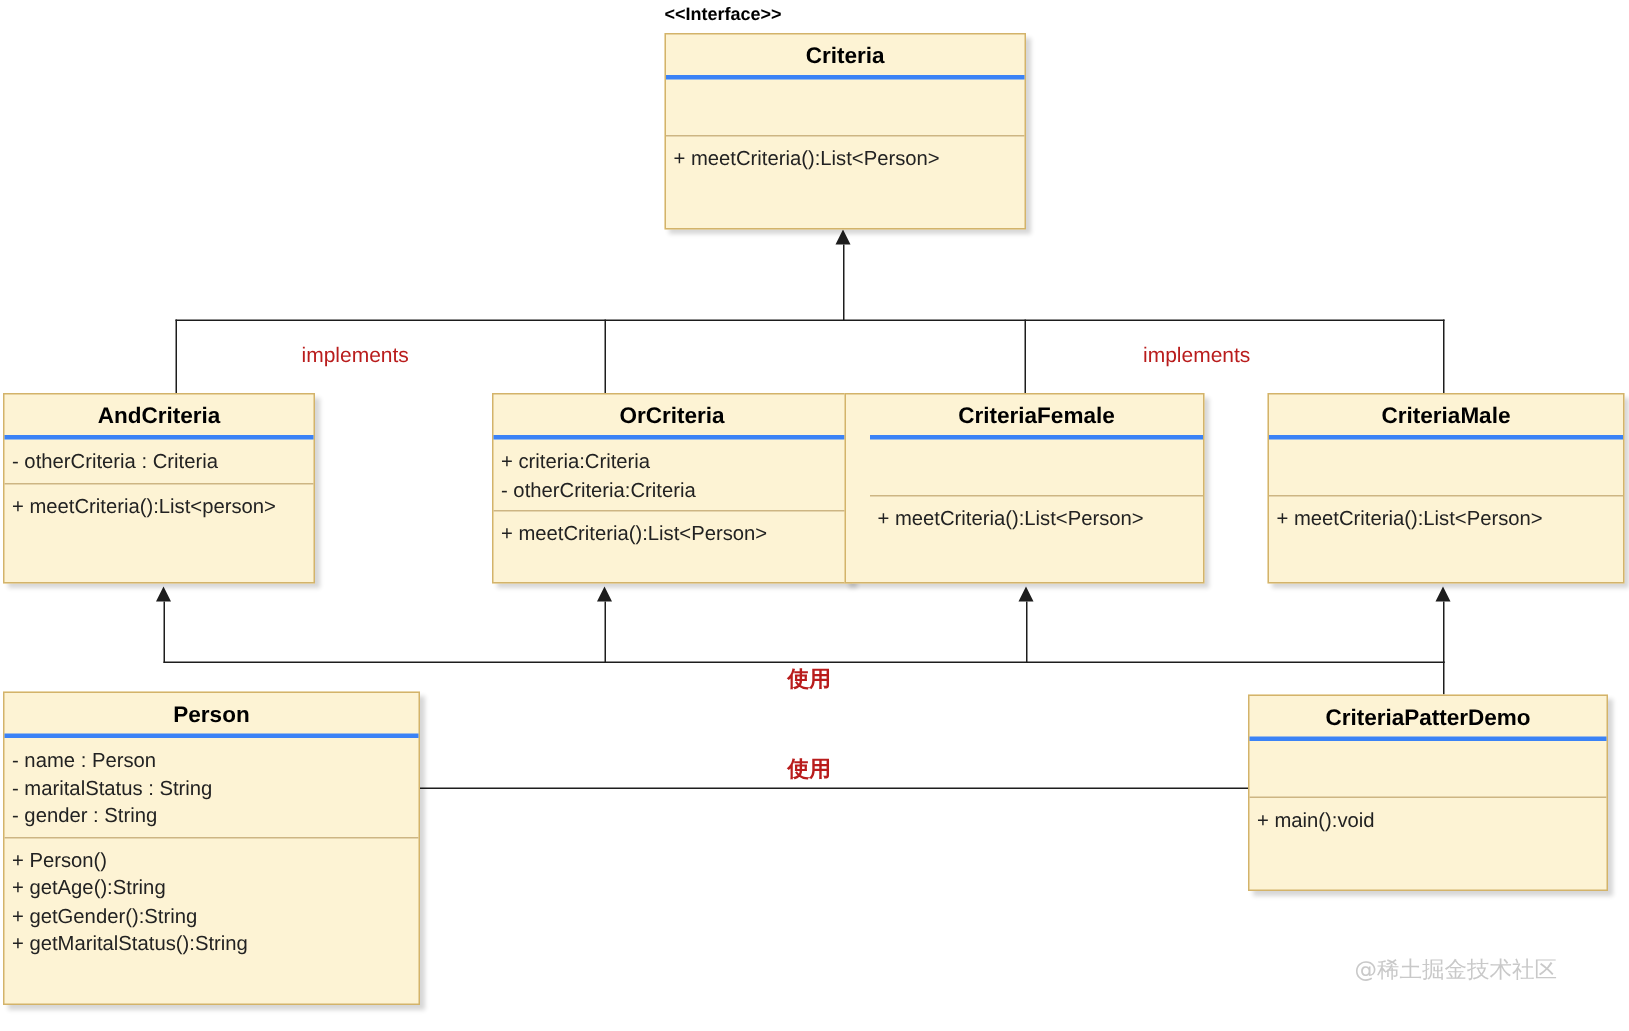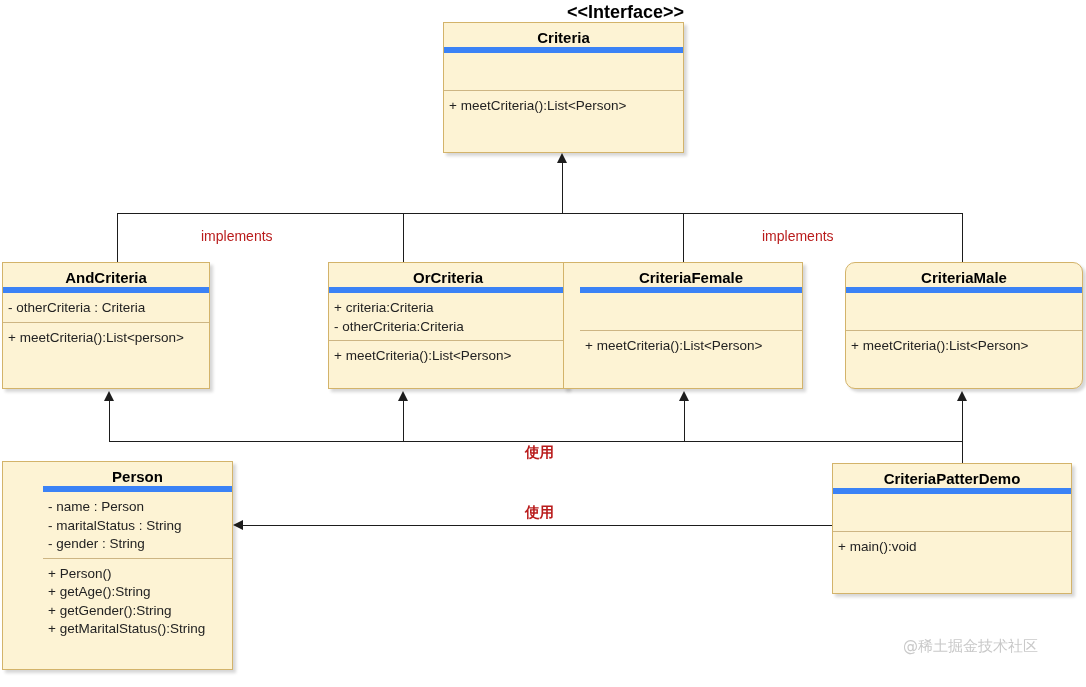--- a/index.html
+++ b/index.html
@@ -28,21 +28,21 @@
     z-index: 5;
   }
   .uml-title {
     box-sizing: border-box;
     height: 30px;
     line-height: 29px;
     text-align: center;
     font-weight: bold;
     font-size: 15px;
     color: #000000;
-    border-bottom: 6px solid #3b82f6;
+    border-bottom: 3px solid #3b82f6;
     white-space: nowrap;
   }
   .uml-compartment {
     box-sizing: border-box;
     padding: 6px 5px 4px 5px;
     font-size: 13.5px;
     color: #222222;
     line-height: 18.5px;
     white-space: nowrap;
   }
@@ -54,23 +54,23 @@
     padding: 0;
   }
   .uml-row {
     display: block;
   }
 
   
   .stereotype {
     position: absolute;
     font-weight: bold;
-    font-size: 18px;
+    font-size: 12px;
     color: #000000;
-    text-align: right;
+    text-align: left;
     z-index: 6;
   }
 
   
   .line-h {
     position: absolute;
     height: 0;
     border-top: 1.6px solid #1d1d1d;
     z-index: 2;
   }
@@ -175,21 +175,21 @@
   </div>
 
   <div class="uml-box" style="left:563px; top:262px; width:240px; height:127px;padding-left:16px;">
     <div class="uml-title">CriteriaFemale</div>
     <div class="uml-compartment uml-attrs empty"></div>
     <div class="uml-compartment uml-methods">
       <span class="uml-row">+ meetCriteria():List&lt;Person&gt;</span>
     </div>
   </div>
 
-  <div class="uml-box" style="left:845px; top:262px; width:238px; height:127px;border-radius:10px;">
+  <div class="uml-box" style="left:845px; top:262px; width:238px; height:127px;">
     <div class="uml-title">CriteriaMale</div>
     <div class="uml-compartment uml-attrs empty"></div>
     <div class="uml-compartment uml-methods">
       <span class="uml-row">+ meetCriteria():List&lt;Person&gt;</span>
     </div>
   </div>
 
   <div class="line-h" style="left:109px; top:441px; width:854px;"></div>
   <div class="line-v" style="left:109px; top:401px; height:41px;"></div>
   <div class="arrow-up" style="left:104px; top:391px;"></div>
@@ -197,21 +197,21 @@
   <div class="arrow-up" style="left:398px; top:391px;"></div>
   <div class="line-v" style="left:684px; top:401px; height:41px;"></div>
   <div class="arrow-up" style="left:679px; top:391px;"></div>
   <div class="line-v" style="left:962px; top:401px; height:41px;"></div>
   <div class="arrow-up" style="left:957px; top:391px;"></div>
 
   <div class="line-v" style="left:962px; top:441px; height:22px;"></div>
 
   <div class="edge-label cjk" style="left:521px; top:443px;">使用</div>
 
-  <div class="uml-box" style="left:2px; top:461px; width:231px; height:209px;padding-left:40px;">
+  <div class="uml-box" style="left:2px; top:461px; width:278px; height:209px;">
     <div class="uml-title">Person</div>
     <div class="uml-compartment uml-attrs">
       <span class="uml-row">- name : Person</span>
       <span class="uml-row">- maritalStatus : String</span>
       <span class="uml-row">- gender : String</span>
     </div>
     <div class="uml-compartment uml-methods">
       <span class="uml-row">+ Person()</span>
       <span class="uml-row">+ getAge():String</span>
       <span class="uml-row">+ getGender():String</span>

